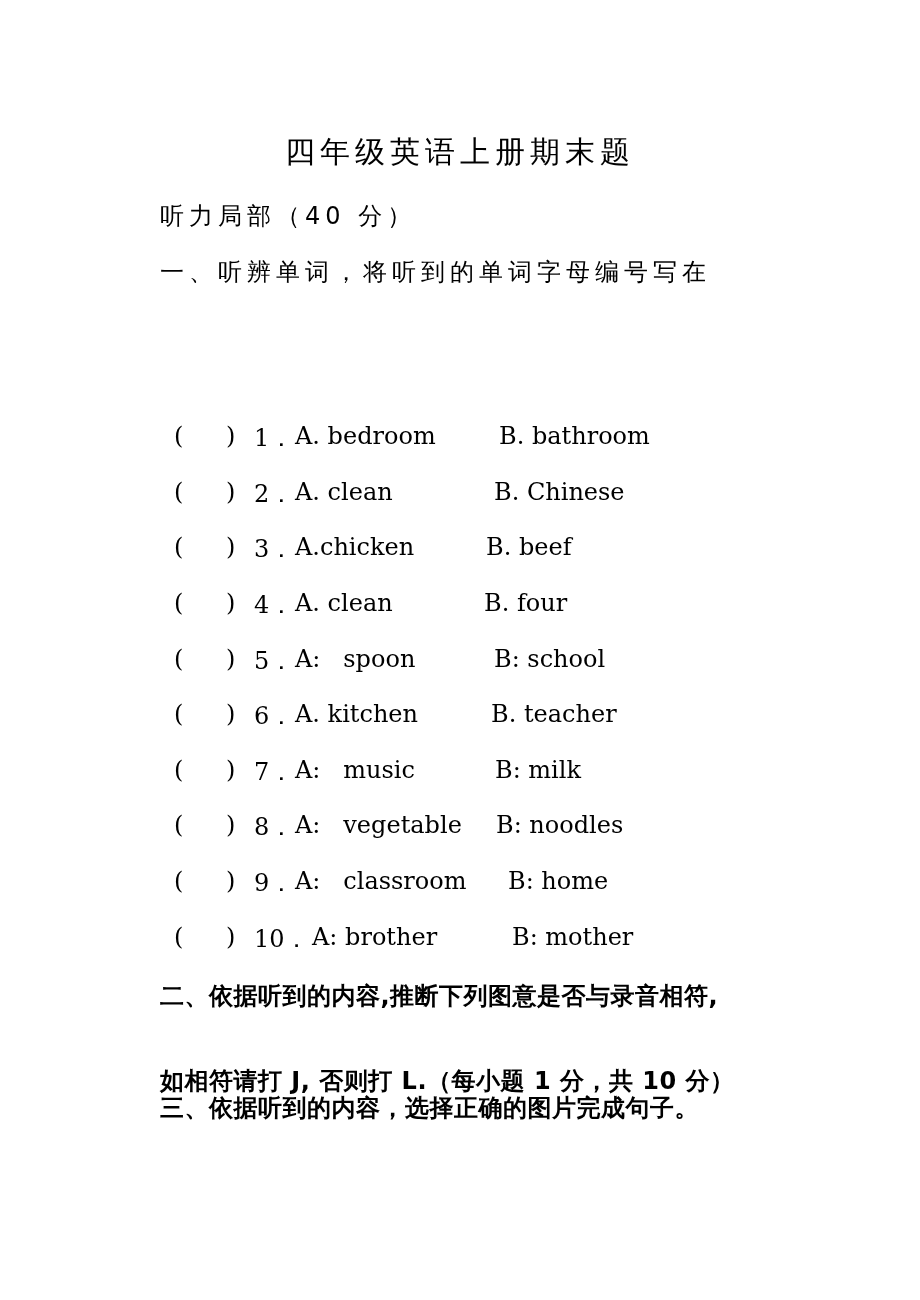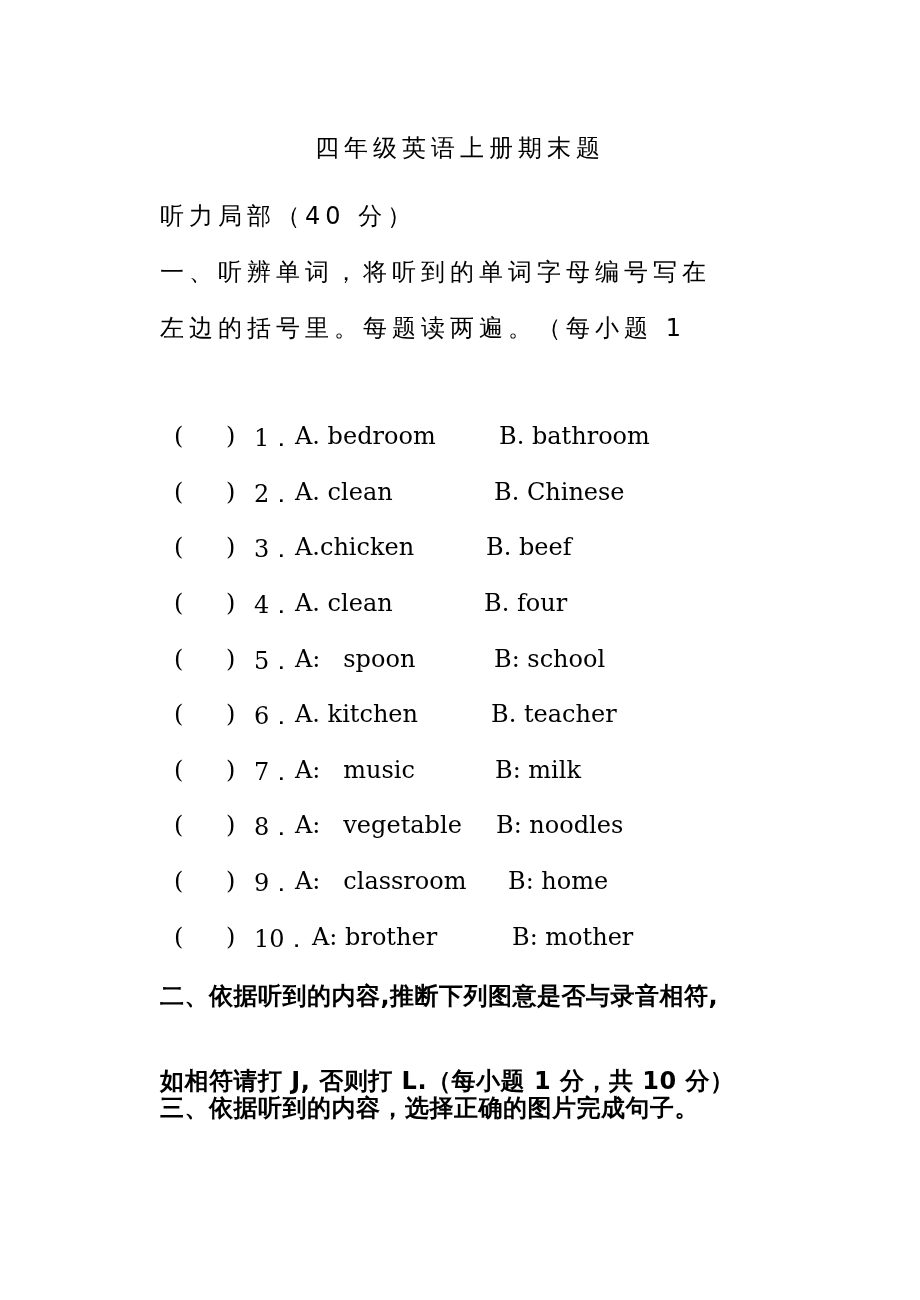--- a/index.html
+++ b/index.html
@@ -1,20 +1,20 @@
 <!DOCTYPE html>
 <html><head>
 <meta charset="utf-8">
 <style>
   html, body { margin: 0; padding: 0; background: #ffffff; }
   body { width: 920px; height: 1300px; position: relative; overflow: hidden; color: #000; }
   .page { position: absolute; left: 0; top: 0; width: 920px; height: 1300px; }
   .title {
     position: absolute; top: 132px; left: 0; width: 920px; text-align: center;
-    font-family: "DejaVu Sans", sans-serif; font-size: 24px; letter-spacing: 5px; font-weight: normal;
+    font-family: "DejaVu Sans", sans-serif; font-size: 30px; letter-spacing: 5px; font-weight: normal;
   }
   .hline {
     position: absolute; left: 160px;
     font-family: "DejaVu Sans", sans-serif; font-weight: normal; font-size: 24px;
     letter-spacing: 5px; white-space: nowrap;
   }
   .hline2 {
     position: absolute; left: 160px;
     font-family: "DejaVu Sans", sans-serif; font-weight: bold; font-size: 24px;
     letter-spacing: 0.5px; white-space: nowrap;
@@ -32,21 +32,20 @@
 </style>
 </head>
 <body>
 
 <div class="page">
   <div class="title">四年级英语上册期末题</div>
 
   <div class="hline" style="top:200px;">听力局部（40 分）</div>
 
   <div class="hline" style="top:256px;">一、听辨单词，将听到的单词字母编号写在</div>
-  <div class="hline" style="top:312px;">左边的括号里。每题读两遍。（每小题 1</div>
 
   <div class="q" style="top:422px;">
     <span class="paren-l">(</span>
     <span class="paren-r">)</span>
     <span class="num">1．</span>
     <span class="optA">A. bedroom</span>
     <span class="optB" style="left:325px;text-align:right;">B. bathroom</span>
   </div>
   <div class="q" style="top:478px;">
     <span class="paren-l">(</span>

